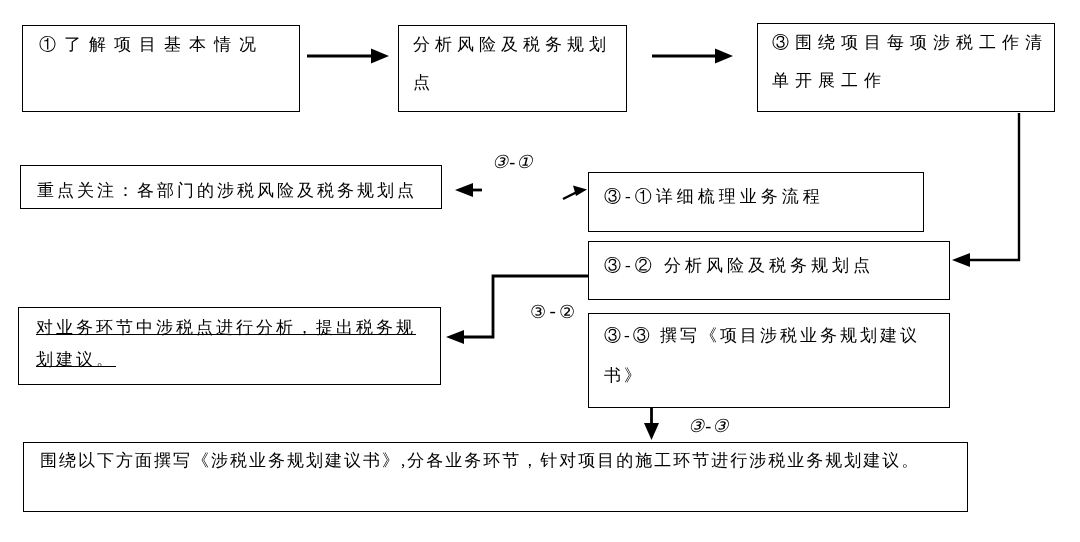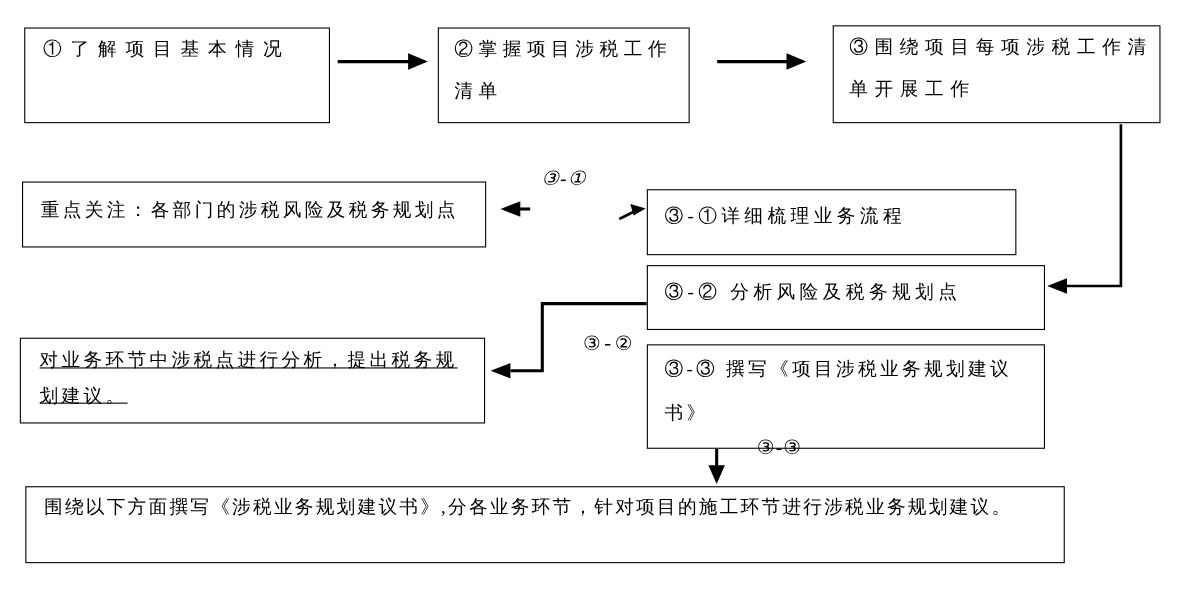--- a/index.html
+++ b/index.html
@@ -41,38 +41,38 @@
     letter-spacing: 1px;
   }
   
   #box-step1 { left: 22px;  top: 25px; width: 278px; height: 87px;
                line-height: 38px; padding: 0 10px 0 16px; letter-spacing: 8px; }
   #box-step2 { left: 398px; top: 25px; width: 229px; height: 87px;
                line-height: 38px; padding: 0 8px 0 14px; letter-spacing: 5px; }
   #box-step3 { left: 757px; top: 23px; width: 298px; height: 89px;
                line-height: 38px; padding: 0 6px 0 14px; letter-spacing: 6px; }
   
-  #box-focus1 { left: 20px; top: 165px; width: 422px; height: 60px;
+  #box-focus1 { left: 20px; top: 165px; width: 422px; height: 44px;
                 line-height: 50px; padding: 0 4px 0 16px; letter-spacing: 3px; }
   #box-focus2 { left: 18px; top: 307px; width: 423px; height: 78px;
                 line-height: 32px; padding: 4px 6px 0 17px; letter-spacing: 3px; text-decoration: underline; }
   
   #box-s31 { left: 588px; top: 172px; width: 336px; height: 60px;
              line-height: 36px; padding: 6px 6px 0 15px; letter-spacing: 4px; }
   #box-s32 { left: 588px; top: 241px; width: 362px; height: 59px;
              line-height: 36px; padding: 6px 6px 0 15px; letter-spacing: 4px; }
   #box-s33 { left: 588px; top: 313px; width: 362px; height: 95px;
              line-height: 40px; padding: 2px 6px 0 15px; letter-spacing: 3px; }
   
   #box-bottom { left: 23px; top: 442px; width: 945px; height: 70px;
                 line-height: 31px; padding: 2px 8px 0 16px; letter-spacing: 2px; }
   
   #label-31 { left: 492px; top: 151px; font-style: italic; }
   #label-32 { left: 530px; top: 301px; font-family: Liberation Mono, monospace; }
-  #label-33 { left: 688px; top: 396px; }
+  #label-33 { left: 688px; top: 415px; font-style: italic; }
 </style>
 </head>
 <body>
 
 <div id="canvas">
 
   <svg id="connectors" viewBox="0 0 1080 542" xmlns="http://www.w3.org/2000/svg">
 
     <g>
       <line x1="307" y1="56" x2="372" y2="56" stroke="#000" stroke-width="2.8"></line>
@@ -104,21 +104,21 @@
       <polygon points="446,337 464,330 464,344" fill="#000"></polygon>
     </g>
 
     <g>
       <line x1="651.5" y1="398" x2="651.5" y2="424" stroke="#000" stroke-width="2.8"></line>
       <polygon points="651.5,440 644,423 659,423" fill="#000"></polygon>
     </g>
   </svg>
 
   <div class="box" id="box-step1">①了解项目基本情况</div>
-  <div class="box" id="box-step2">②掌握项目涉税工作清单</div>
+  <div class="box" id="box-step2">分析风险及税务规划点</div>
   <div class="box" id="box-step3">③围绕项目每项涉税工作清单开展工作</div>
 
   <div class="box" id="box-focus1">重点关注：各部门的涉税风险及税务规划点</div>
   <div class="box" id="box-focus2">对业务环节中涉税点进行分析，提出税务规划建议。</div>
 
   <div class="box" id="box-s31">③-①详细梳理业务流程</div>
   <div class="box" id="box-s32">③-② 分析风险及税务规划点</div>
   <div class="box" id="box-s33">③-③ 撰写《项目涉税业务规划建议书》</div>
 
   <div class="box" id="box-bottom">围绕以下方面撰写《涉税业务规划建议书》,分各业务环节，针对项目的施工环节进行涉税业务规划建议。</div>

